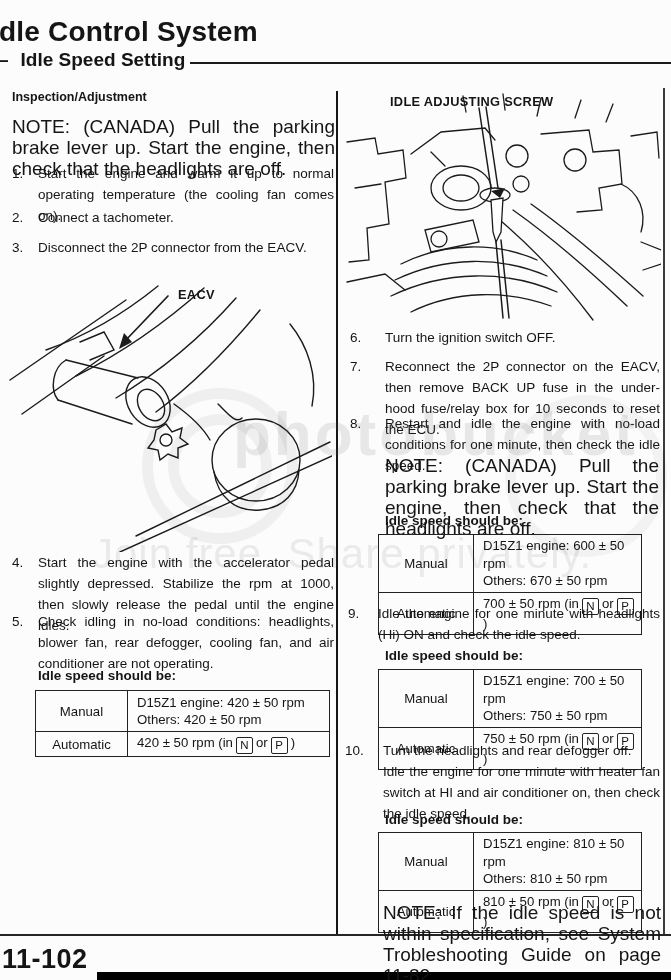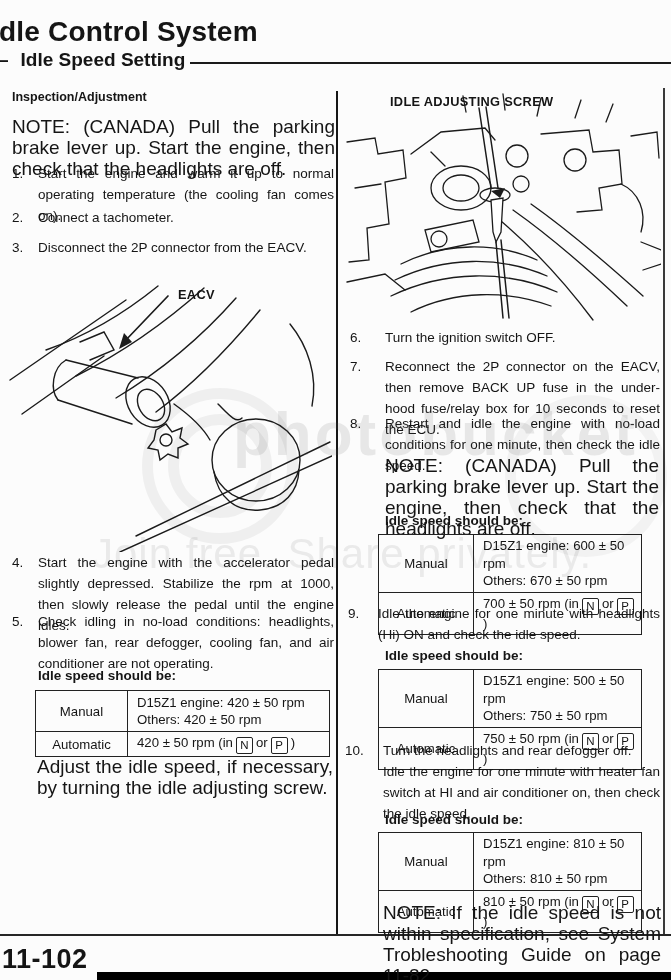--- a/index.html
+++ b/index.html
@@ -131,21 +131,20 @@
         <div>Others: 420 ± 50 rpm</div>
       </td>
     </tr>
     <tr>
       <td class="c1" style="height:22px;">Automatic</td>
       <td class="c2"><span>420 ± 50 rpm (in</span><span class="badge">N</span><span>or</span><span class="badge">P</span><span>)</span></td>
     </tr>
   </tbody>
     </table>
 
-  <div class="abs body-text just z2" style="left:37px;top:756px;width:296px;">Adjust the idle speed, if necessary, by turning the idle adjusting screw.</div>
 
   <div class="abs fig-label" style="left:390px;top:94px;">IDLE ADJUSTING SCREW</div>
   <svg class="abs fig" style="left:345px;top:92px;" width="316" height="230" viewBox="0 0 316 230">
     <g stroke="#1b1b1b" stroke-width="1.3" fill="none" stroke-linecap="round">
       <path d="M118,4 L121,20"></path>
         <path d="M158,2 L160,18"></path>
         <path d="M196,6 L192,24"></path>
       <path d="M236,8 L230,26"></path>
         <path d="M268,12 L261,30"></path>
       <path d="M2,50 L30,46 L33,62 L58,58 L61,86 L40,90 L44,132 L22,136 L24,168 L4,170"></path>
@@ -220,21 +219,21 @@
     <span class="t">Idle the engine for one minute with headlights (Hi) ON and check the idle speed.</span>
   </div>
 
   <div class="abs idle-head z2" style="left:385px;top:648px;">Idle speed should be:</div>
 
   <table class="spec abs z2" style="left:378px;top:669px;width:264px;">
     <tbody>
         <tr>
       <td class="c1" style="width:92px;height:38px;">Manual</td>
       <td class="c2">
-        <div>D15Z1 engine: 500 ± 50 rpm</div>
+        <div>D15Z1 engine: 700 ± 50 rpm</div>
         <div>Others: 750 ± 50 rpm</div>
       </td>
     </tr>
     <tr>
       <td class="c1" style="height:22px;">Automatic</td>
       <td class="c2"><span>750 ± 50 rpm (in</span><span class="badge">N</span><span>or</span><span class="badge">P</span><span>)</span></td>
     </tr>
   </tbody>
     </table>
 

